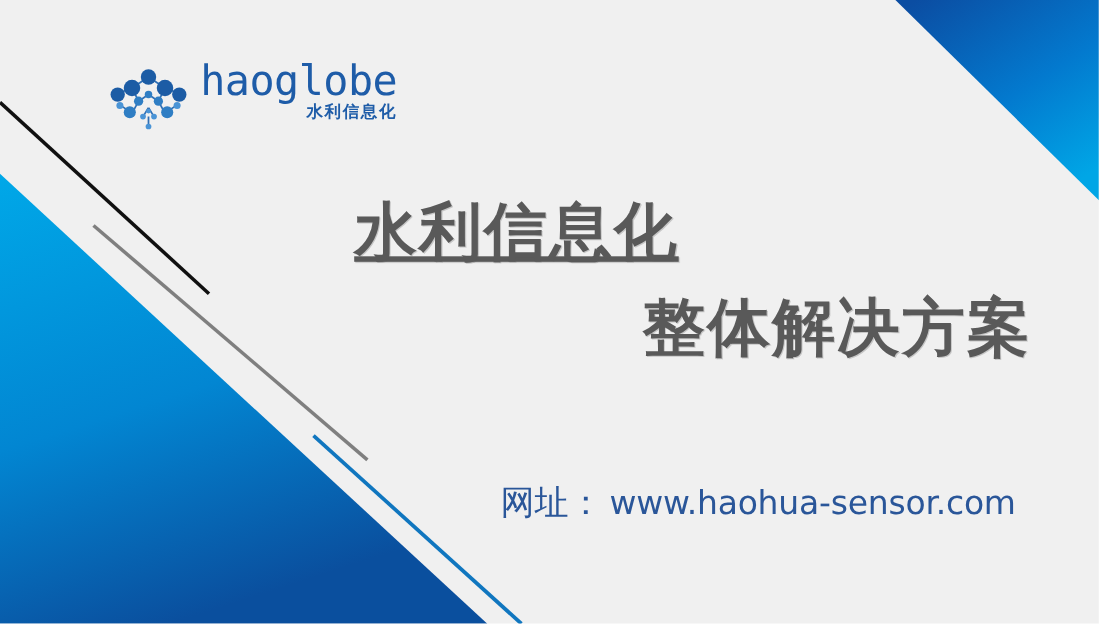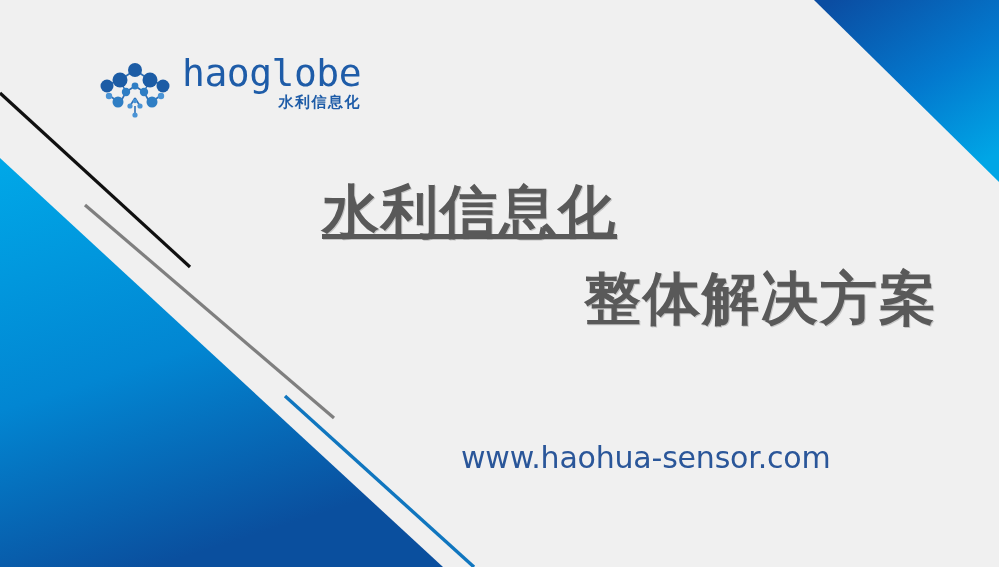--- a/index.html
+++ b/index.html
@@ -179,16 +179,17 @@
       <div class="logo-cn">水利信息化</div>
     </div>
   </div>
 
   <div class="headline">
     <span class="line-1">水利信息化</span>
     <span class="line-2">整体解决方案</span>
   </div>
 
   <div class="website">
+    <span class="website-label">网址：</span>
     <span class="website-url">www.haohua-sensor.com</span>
   </div>
 
 </div>
 
 </body></html>

